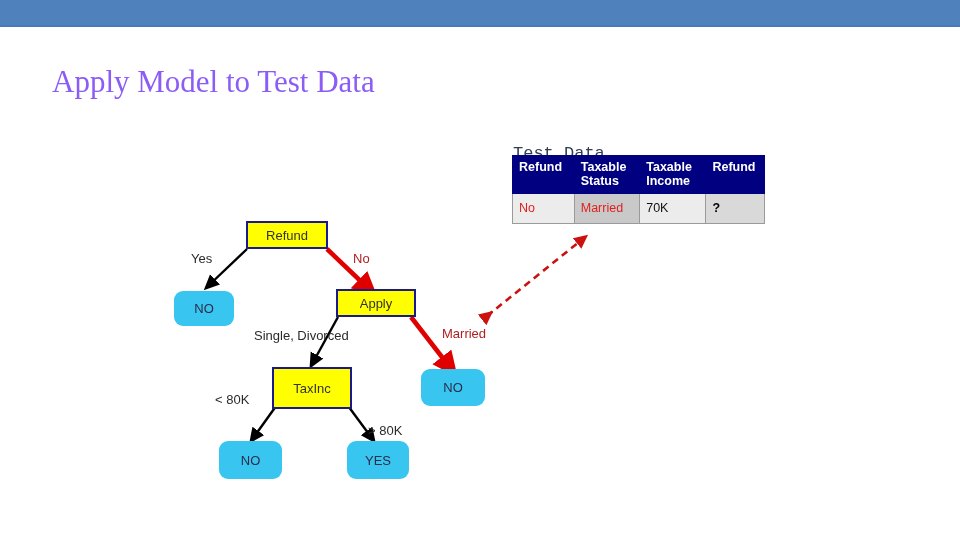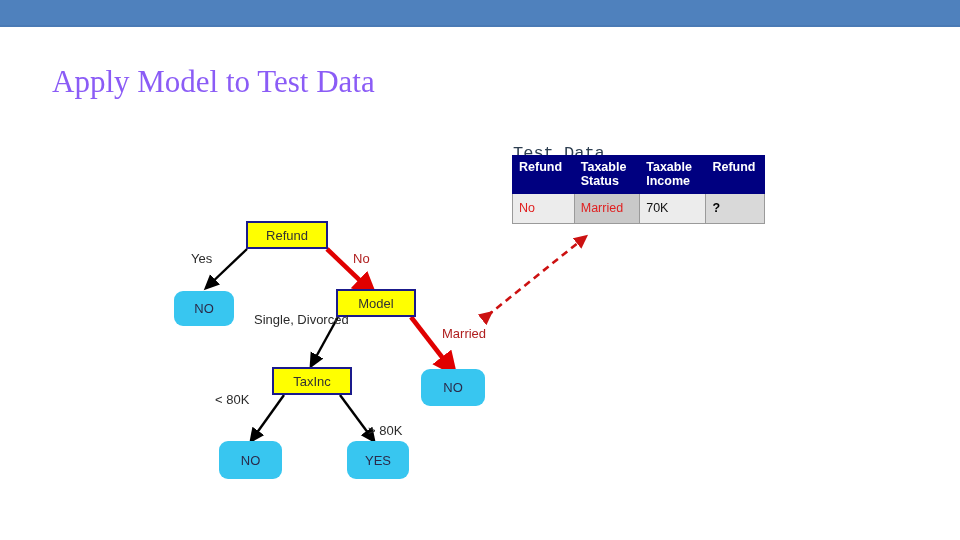--- a/index.html
+++ b/index.html
@@ -200,37 +200,37 @@
 
 <div class="node-internal" style="left:246px; top:221px; width:82px; height:28px;">
   <span>Refund</span>
 </div>
 
 <div class="node-leaf" style="left:174px; top:291px; width:60px; height:35px;">
   <span>NO</span>
 </div>
 
 <div class="node-internal" style="left:336px; top:289px; width:80px; height:28px;">
-  <span>Model</span>
+  <span>Apply</span>
 </div>
 
 <div class="node-leaf" style="left:421px; top:369px; width:64px; height:37px;">
   <span>NO</span>
 </div>
 
-<div class="node-internal" style="left:272px; top:367px; width:80px; height:28px;">
+<div class="node-internal" style="left:272px; top:367px; width:80px; height:42px;">
   <span>TaxInc</span>
 </div>
 
 <div class="node-leaf" style="left:219px; top:441px; width:63px; height:38px;">
   <span>NO</span>
 </div>
 
 <div class="node-leaf" style="left:347px; top:441px; width:62px; height:38px;">
   <span>YES</span>
 </div>
 
 <div class="edge-label" style="left:191px; top:251px;">Yes</div>
 <div class="edge-label red" style="left:353px; top:251px;">No</div>
-<div class="edge-label" style="left:254px; top:312px;text-align:right;">Single, Divorced</div>
+<div class="edge-label" style="left:254px; top:328px;text-align:right;">Single, Divorced</div>
 <div class="edge-label red" style="left:442px; top:326px;">Married</div>
 <div class="edge-label" style="left:215px; top:392px;">&lt; 80K</div>
 <div class="edge-label" style="left:368px; top:423px;">&gt; 80K</div>
 
 </body></html>

